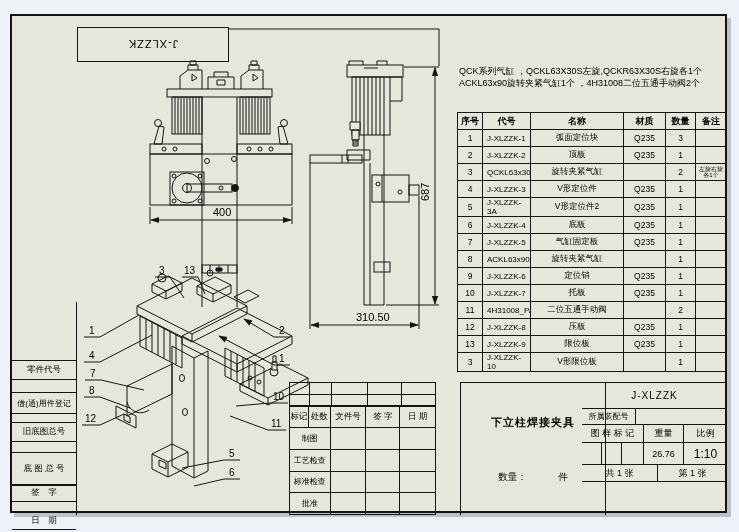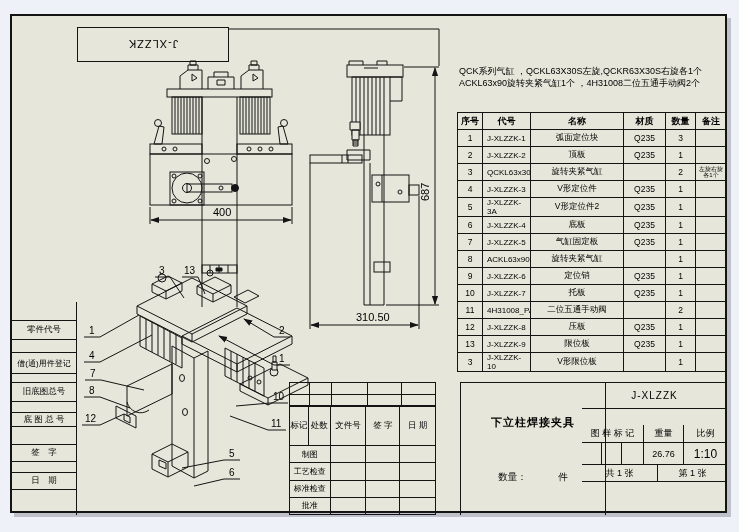--- a/index.html
+++ b/index.html
@@ -13,25 +13,25 @@
   
   .parts { left:445px; top:96px; width:269px; height:260px; border-collapse:collapse; table-layout:fixed; font-size:8.5px; }
   .parts th, .parts td { border:1px solid #141414; text-align:center; vertical-align:middle; padding:0 1px; overflow:hidden; height:17px; }
   .parts th { font-size:9px; font-weight:bold; }
   .parts td.code { text-align:left; padding-left:4px; font-size:8px; }
   .parts td.remark { font-size:6px; line-height:6.5px; }
   .c0{width:25px}.c1{width:48px}.c2{width:93px}.c3{width:42px}.c4{width:30px}.c5{width:31px}
 
   
   .left-rail { left:0; top:286px; width:65px; height:213px; border-right:1px solid #141414; }
-  .rail-cell { position:absolute; left:0; width:64px; border-top:1px solid #141414; border-bottom:1px solid #141414; display:flex; align-items:center; justify-content:center; font-size:8.5px; white-space:nowrap; }
+  .rail-cell { position:absolute; left:0; width:64px; border-top:1px solid #141414; border-bottom:1px solid #141414; display:flex; align-items:center; justify-content:center; font-size:8.5px; white-space:nowrap;margin-top:40px; }
   .rev-top { left:277px; top:366px; width:147px; height:24px; border:1px solid #141414; }
   .rev-top i { position:absolute; background:#141414; }
   .rev-table { left:277px; top:390px; width:147px; height:109px; border-left:1px solid #141414; border-top:1px solid #141414; display:flex; flex-direction:column; font-size:8px; }
-  .rev-hdr { display:flex; height:39px;justify-content:center; }
+  .rev-hdr { display:flex; height:21px;justify-content:center; }
   .rev-hdr span { border-right:1px solid #141414; border-bottom:1px solid #141414; display:flex; align-items:center; justify-content:center; font-size:8.5px; white-space:nowrap; overflow:hidden; }
   .rev-rows { flex:1; display:flex; flex-direction:column; }
   .rev-row { flex:1; display:flex; }
   .rev-row span { border-right:1px solid #141414; border-bottom:1px solid #141414; display:flex; align-items:center; justify-content:center; white-space:nowrap; overflow:hidden; }
   .w19{width:19px}.w22{width:22px}.w36{width:36px}.w34{width:34px}.w35{width:36px}.w41{width:41px}
 
   .tb-center { left:424px; top:366px; width:146px; height:133px; border-left:1px solid #141414; border-right:1px solid #141414; border-top:1px solid #141414;margin-left:24px; }
   .tb-title { position:absolute; left:0; top:32px; width:100%; text-align:center; font-size:11px; font-weight:bold; letter-spacing:1px; }
   .tb-qty { position:absolute; left:0; top:88px; width:100%; text-align:center; font-size:9.5px; }
 
@@ -189,21 +189,21 @@
           <td>1</td>
           <td class="remark"></td>
         </tr>
       </tbody>
   </table>
 
   <div class="abs left-rail">
     <div class="rail-cell" style="top:18px;height:20px">零件代号</div>
     <div class="rail-cell" style="top:50px;height:22px;font-size:8px">借(通)用件登记</div>
     <div class="rail-cell" style="top:80px;height:20px">旧底图总号</div>
-    <div class="rail-cell" style="top:110px;height:15px">底 图 总 号</div>
+    <div class="rail-cell" style="top:110px;height:34px">底 图 总 号</div>
     <div class="rail-cell" style="top:142px;height:18px">签　字</div>
     <div class="rail-cell" style="top:170px;height:18px">日　期</div>
   </div>
 
   <div class="abs rev-top">
     <i style="left:0;top:11px;width:145px;height:1px"></i>
     <i style="left:19px;top:0;width:1px;height:22px"></i>
     <i style="left:41px;top:0;width:1px;height:22px"></i>
     <i style="left:77px;top:0;width:1px;height:22px"></i>
     <i style="left:111px;top:0;width:1px;height:22px"></i>
@@ -252,20 +252,24 @@
       <span>数量：</span>
       <span style="display:inline-block;width:26px"></span>
       <span>件</span>
     </div>
   </div>
 
   <div class="abs tb-right">
     <div class="tr-row" style="top:0;height:26px">
       <span style="width:145px;font-size:10px;letter-spacing:1px">J-XLZZK</span>
     </div>
+    <div class="tr-row" style="top:26px;height:16px">
+      <span style="width:54px;font-size:8px">所属装配号</span>
+      <span style="width:91px"></span>
+    </div>
     <div class="tr-row" style="top:42px;height:18px">
       <span style="width:62px">图 样 标 记</span>
       <span style="width:40px">重量</span>
       <span style="width:43px">比例</span>
     </div>
     <div class="tr-row" style="top:60px;height:22px">
       <span style="width:20px"></span>
       <span style="width:20px"></span>
       <span style="width:22px"></span>
       <span style="width:40px">26.76</span>

